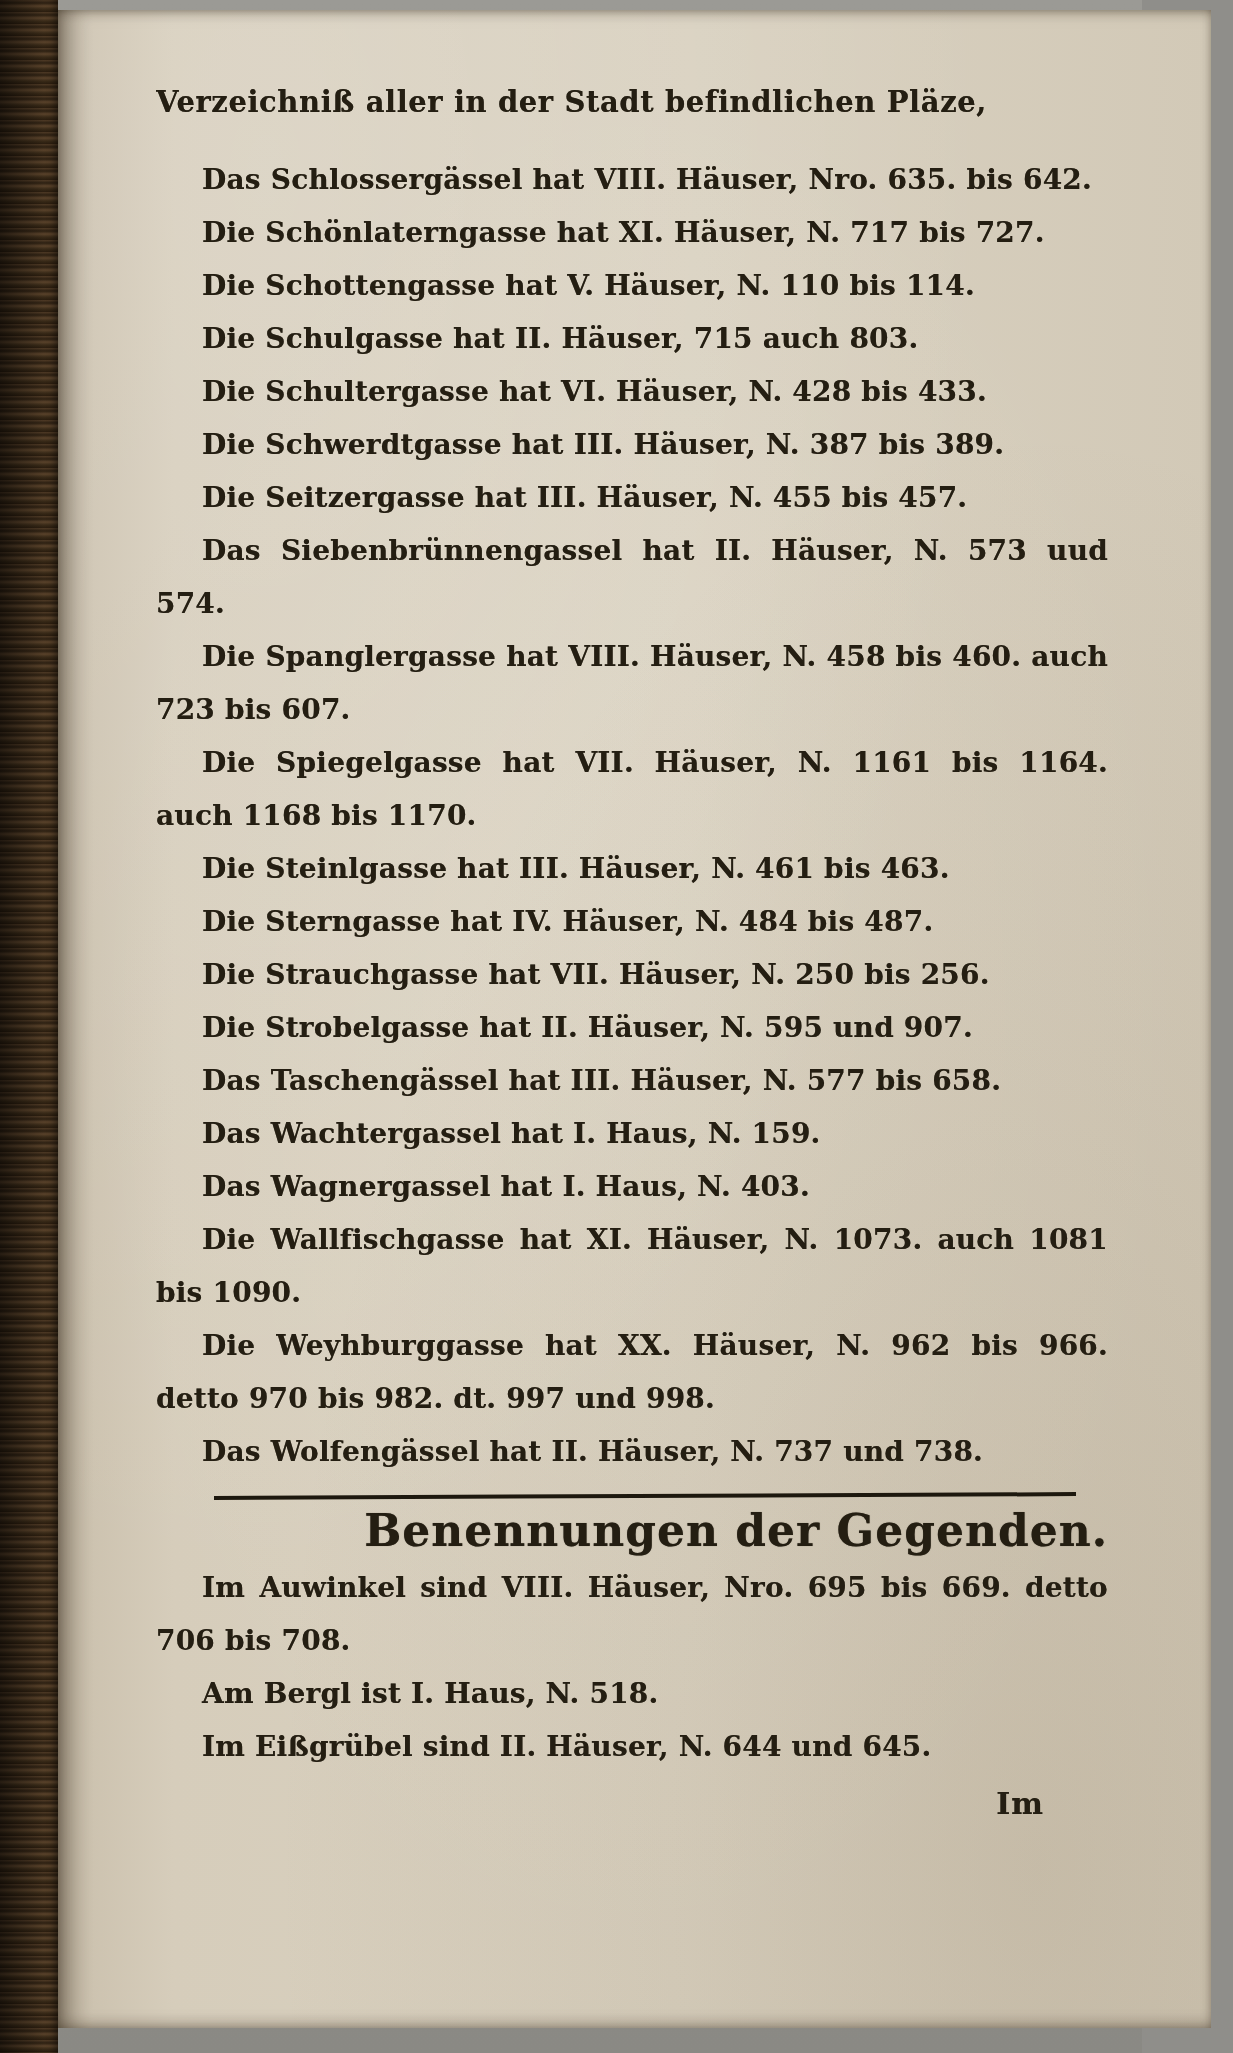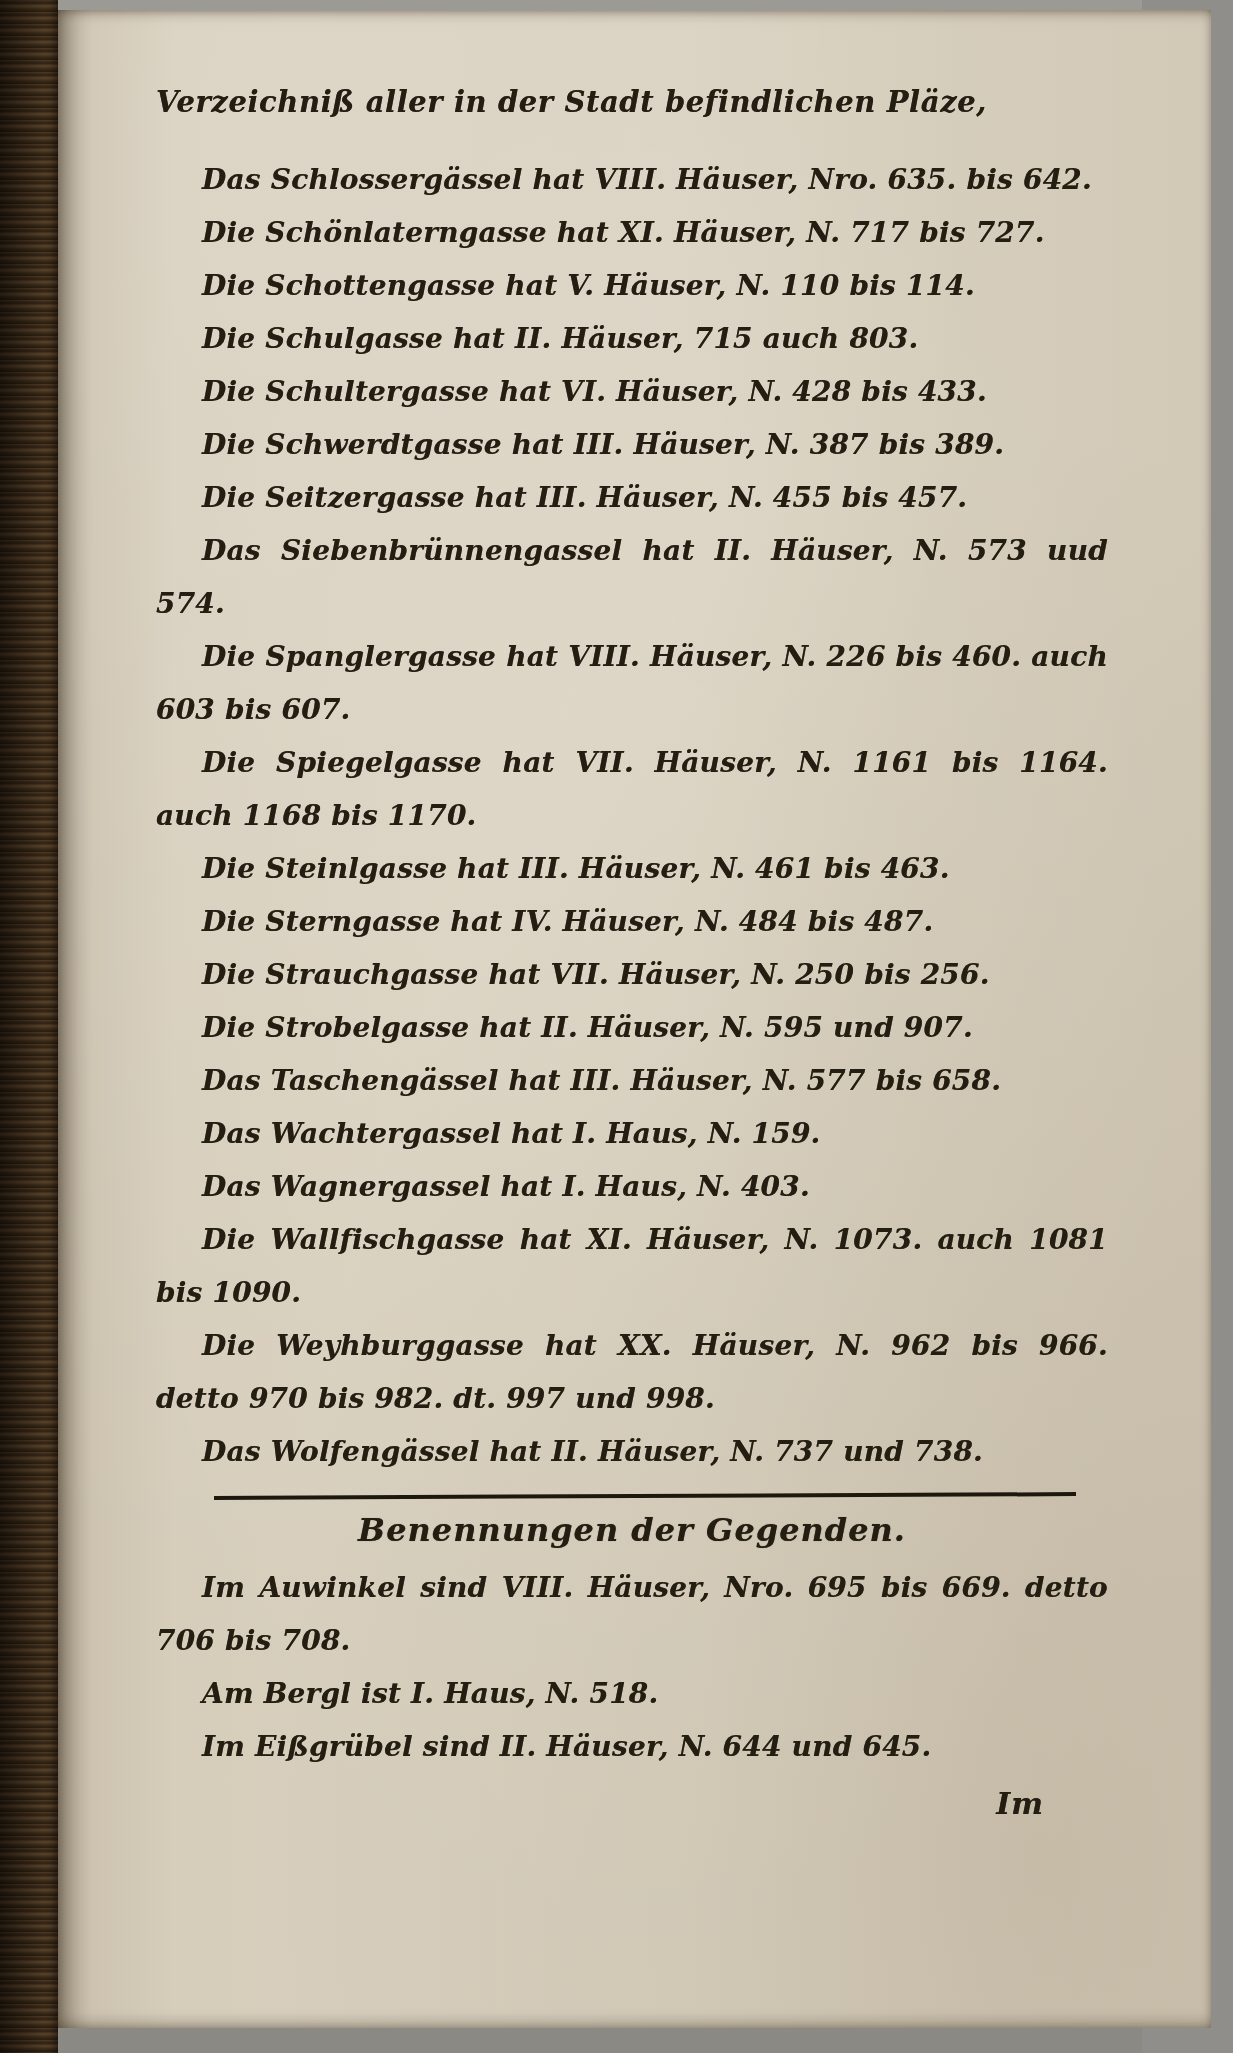--- a/index.html
+++ b/index.html
@@ -8,21 +8,20 @@
     height: 2053px;
     overflow: hidden;
     font-family: "DejaVu Serif", serif;
     background: #8f8e8a;
   }
   .stage {
     position: relative;
     width: 1142px;
     height: 2053px;
     background: linear-gradient(to bottom, #9b9a95, #8a8984);
-    font-style: italic;
   }
   
   .binding {
     position: absolute;
     left: 0; top: 0;
     width: 58px; height: 2053px;
     background:
       linear-gradient(to right, rgba(0,0,0,0.55), rgba(0,0,0,0) 75%),
       repeating-linear-gradient(to bottom,
         #503b26 0px, #2d2012 3px, #5a432b 6px, #392a18 9px, #2a1d0f 12px),
@@ -72,22 +71,22 @@
   }
   .divider {
     margin: 16px 0 0 58px;
     width: 862px;
     height: 4px;
     background: #1d180e;
     transform: rotate(-0.25deg);
   }
   .section-heading {
     margin: 6px 0 4px 0;
-    font-size: 32px;
-    text-align: center;
+    font-size: 44px;
+    text-align: right;
     letter-spacing: 1px;
     font-weight: 700;
     text-shadow: 0 0 0.7px rgba(36,30,18,0.7);
   }
   .catchword {
     margin-top: 4px;
     padding-right: 64px;
     text-align: right;
     font-size: 30px;
     letter-spacing: 1px;
@@ -105,21 +104,21 @@
       <div class="header">Verzeichniß aller in der Stadt befindlichen Pläze,</div>
 
       <p class="entry">Das Schlossergässel hat VIII. Häuser, Nro. 635. bis 642.</p>
       <p class="entry">Die Schönlaterngasse hat XI. Häuser, N. 717 bis 727.</p>
       <p class="entry">Die Schottengasse hat V. Häuser, N. 110 bis 114.</p>
       <p class="entry">Die Schulgasse hat II. Häuser, 715 auch 803.</p>
       <p class="entry">Die Schultergasse hat VI. Häuser, N. 428 bis 433.</p>
       <p class="entry">Die Schwerdtgasse hat III. Häuser, N. 387 bis 389.</p>
       <p class="entry">Die Seitzergasse hat III. Häuser, N. 455 bis 457.</p>
       <p class="entry">Das Siebenbrünnengassel hat II. Häuser, N. 573 uud 574.</p>
-      <p class="entry">Die Spanglergasse hat VIII. Häuser, N. 226 bis 460. auch 603 bis 607.</p>
+      <p class="entry">Die Spanglergasse hat VIII. Häuser, N. 458 bis 460. auch 723 bis 607.</p>
       <p class="entry">Die Spiegelgasse hat VII. Häuser, N. 1161 bis 1164. auch 1168 bis 1170.</p>
       <p class="entry">Die Steinlgasse hat III. Häuser, N. 461 bis 463.</p>
       <p class="entry">Die Sterngasse hat IV. Häuser, N. 484 bis 487.</p>
       <p class="entry">Die Strauchgasse hat VII. Häuser, N. 250 bis 256.</p>
       <p class="entry">Die Strobelgasse hat II. Häuser, N. 595 und 907.</p>
       <p class="entry">Das Taschengässel hat III. Häuser, N. 577 bis 658.</p>
       <p class="entry">Das Wachtergassel hat I. Haus, N. 159.</p>
       <p class="entry">Das Wagnergassel hat I. Haus, N. 403.</p>
       <p class="entry">Die Wallfischgasse hat XI. Häuser, N. 1073. auch 1081 bis 1090.</p>
       <p class="entry">Die Weyhburggasse hat XX. Häuser, N. 962 bis 966. detto 970 bis 982. dt. 997 und 998.</p>

